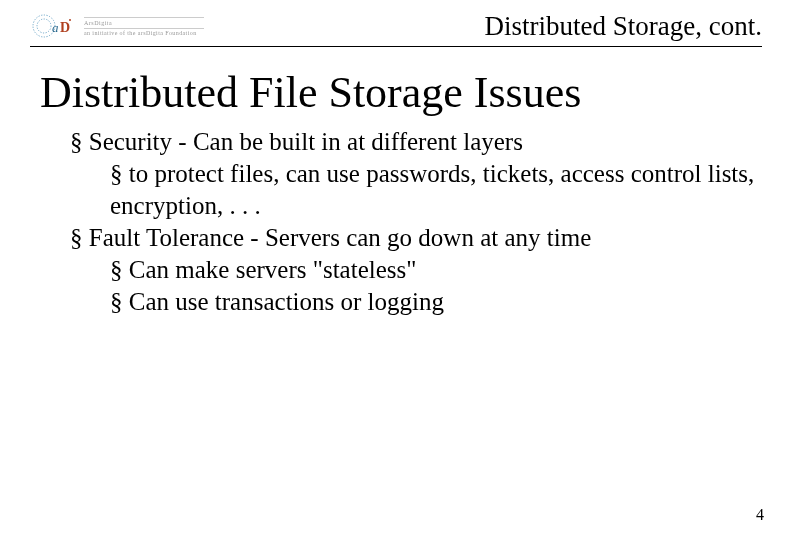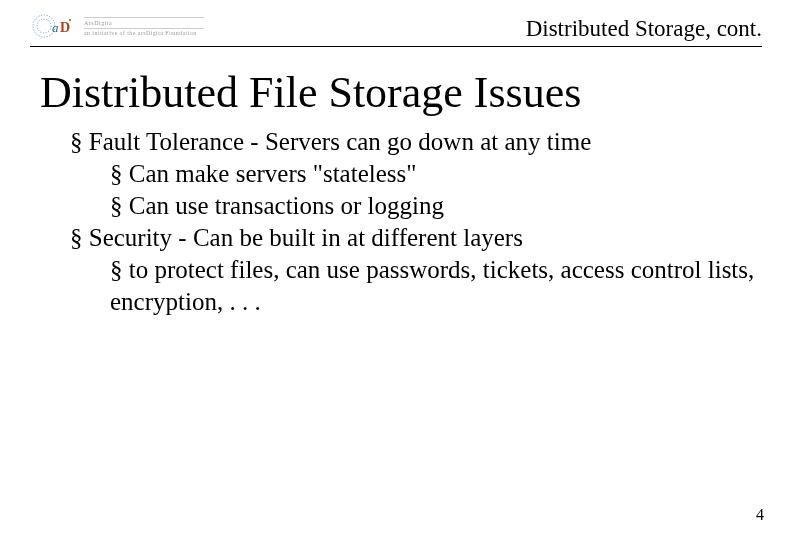--- a/index.html
+++ b/index.html
@@ -54,21 +54,21 @@
   .logo-line-bottom {
     font-size: 6px;
     letter-spacing: 0.4px;
     color: #999;
     border-top: 1px solid #ccc;
     margin-top: 2px;
     padding-top: 1px;
     width: 120px;
   }
   .header-title {
-    font-size: 23px;
+    font-size: 27px;
     font-family: "Times New Roman", Times, serif;
   }
   .hr {
     border: none;
     border-top: 1.5px solid #000;
     margin: 4px 30px 0 30px;
   }
   .content {
     padding: 10px 30px 0 40px;
   }
@@ -126,35 +126,35 @@
     </div>
   </div>
 
   <hr class="hr">
 
   <div class="content">
     <h1 class="slide-title">Distributed File Storage Issues</h1>
 
     <ul class="bullets level-1">
       <li>
+        <span>Security - Can be built in at different layers</span>
+        <ul class="bullets level-2">
+          <li>
+            <span>to protect files, can use passwords, tickets, access control lists, encryption, . . .</span>
+          </li>
+        </ul>
+      </li>
+      <li>
         <span>Fault Tolerance - Servers can go down at any time</span>
         <ul class="bullets level-2">
           <li>
             <span>Can make servers "stateless"</span>
           </li>
           <li>
             <span>Can use transactions or logging</span>
-          </li>
-        </ul>
-      </li>
-      <li>
-        <span>Security - Can be built in at different layers</span>
-        <ul class="bullets level-2">
-          <li>
-            <span>to protect files, can use passwords, tickets, access control lists, encryption, . . .</span>
           </li>
         </ul>
       </li>
     </ul>
   </div>
 
   <div class="page-number">4</div>
 
 </div>
 

